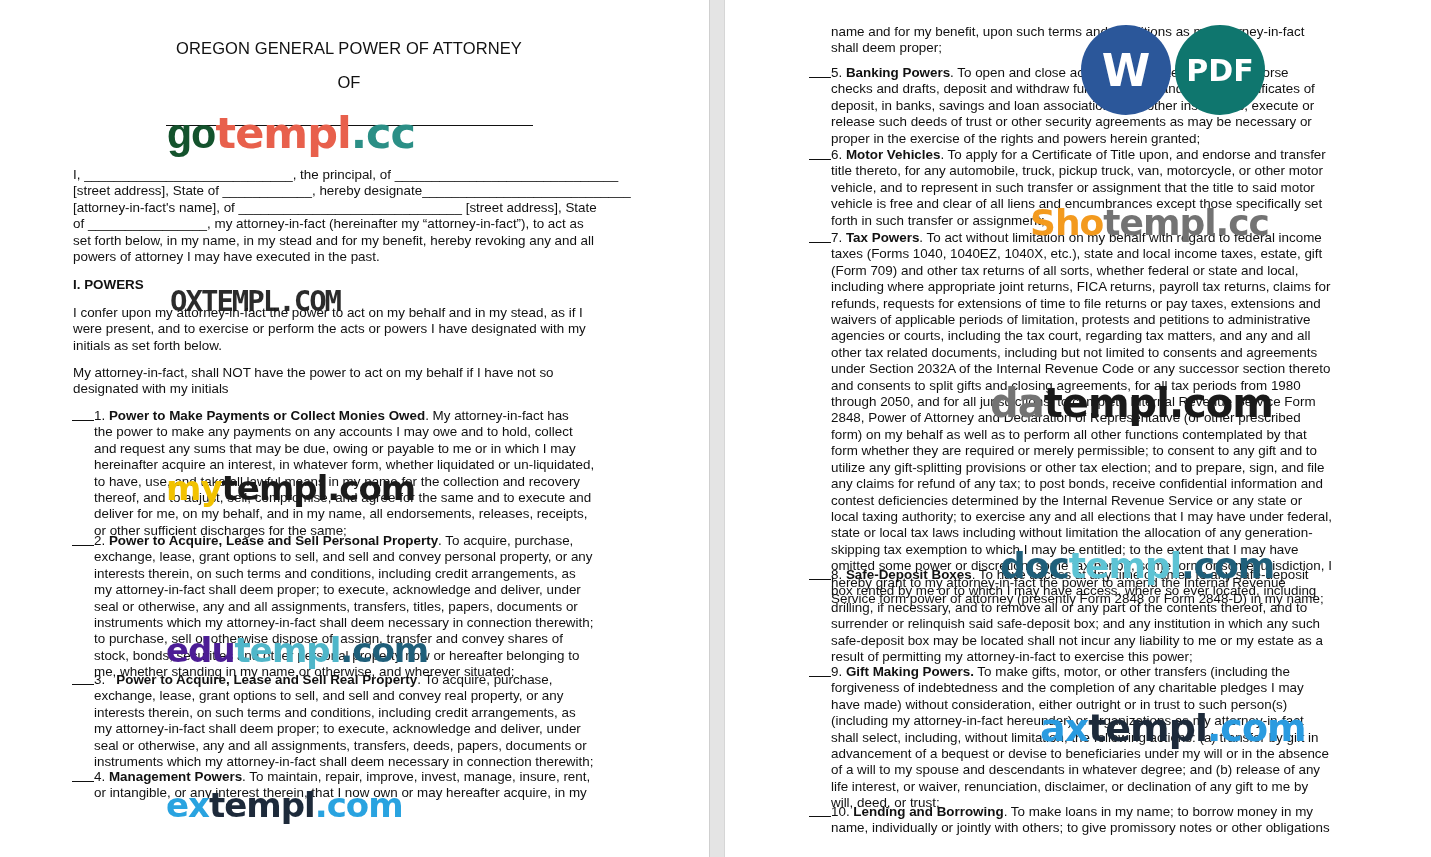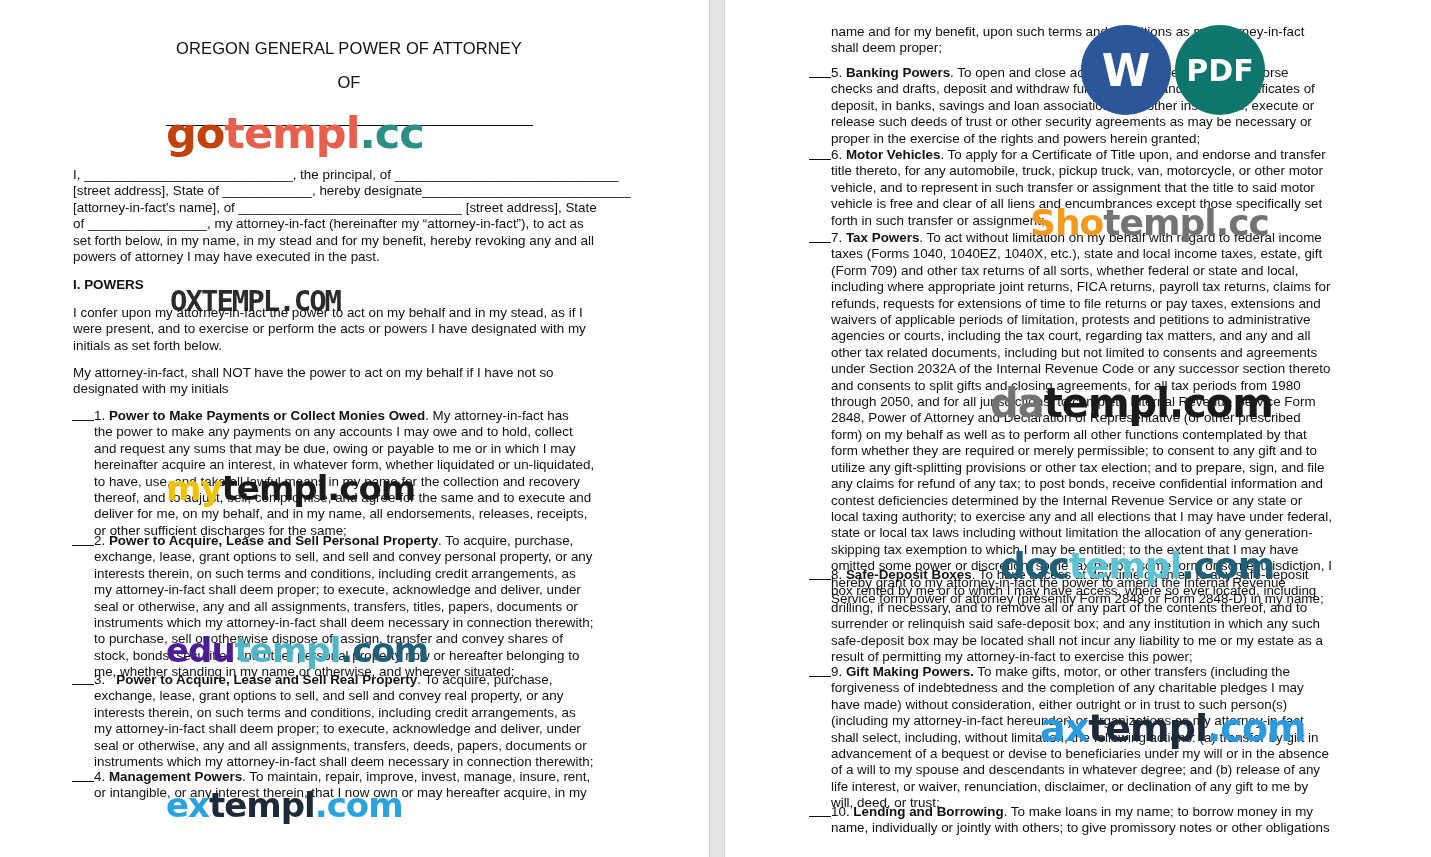--- a/index.html
+++ b/index.html
@@ -227,21 +227,21 @@
 
   <div class="item text r-item10">
     <div class="blank"></div>
     <div class="body">
       <span class="line"><span>10.</span> <b>Lending and Borrowing</b><span>. To make loans in my name; to borrow money in my</span></span>
       <span class="line">name, individually or jointly with others; to give promissory notes or other obligations</span>
     </div>
   </div>
 </div>
 
-<div class="wm wm-gotempl"><span style="color: #c2410c;">go</span><span style="color: rgb(232, 96, 76);">templ</span><span style="color: rgb(43, 143, 134);">.cc</span></div>
+<div class="wm wm-gotempl"><span style="color: #14532d; font-family: Liberation Mono, monospace;">go</span><span style="color: rgb(232, 96, 76);">templ</span><span style="color: rgb(43, 143, 134);">.cc</span></div>
 <div class="wm wm-oxtempl"><span style="color: rgb(26, 26, 26);">OXTEMPL.COM</span></div>
 <div class="wm wm-mytempl"><span style="color: rgb(242, 194, 0);">my</span><span style="color: rgb(27, 27, 27);">templ.com</span></div>
 <div class="wm wm-edutempl"><span style="color: #4c1d95;">edu</span><span style="color: rgb(79, 182, 201);">templ</span><span style="color: rgb(31, 95, 122);">.com</span></div>
 <div class="wm wm-extempl"><span style="color: rgb(41, 163, 224);">ex</span><span style="color: rgb(29, 42, 58);">templ</span><span style="color: rgb(41, 163, 224);">.com</span></div>
 <div class="wm wm-shotempl"><span style="color: rgb(243, 154, 30);">Sho</span><span style="color: #737373;">templ.cc</span></div>
 <div class="wm wm-datempl"><span style="color: #737373;">da</span><span style="color: rgb(26, 26, 26);">templ.com</span></div>
 <div class="wm wm-doctempl"><span style="color: rgb(31, 95, 122);">doc</span><span style="color: rgb(93, 195, 212);">templ</span><span style="color: rgb(31, 95, 122);">.com</span></div>
 <div class="wm wm-axtempl"><span style="color: rgb(42, 155, 224);">ax</span><span style="color: rgb(29, 42, 58);">templ</span><span style="color: rgb(42, 155, 224);">.com</span></div>
 
 <div class="badge badge-word" style="background: rgb(43, 87, 154);">

